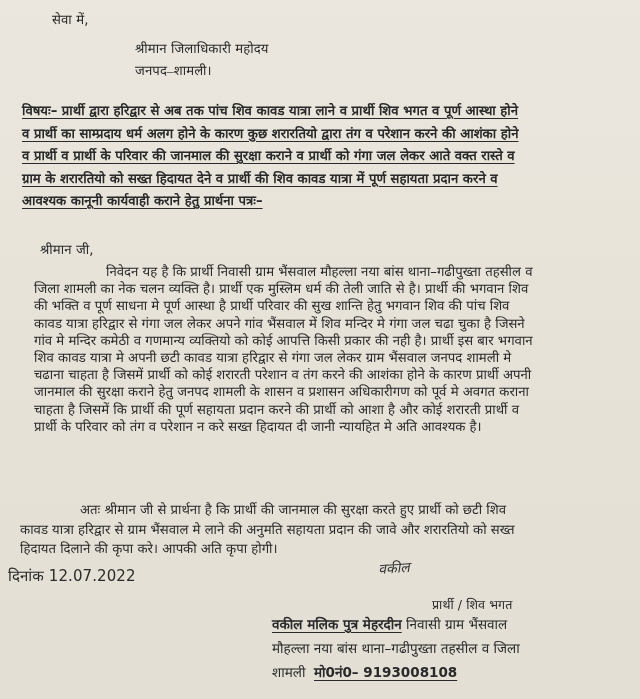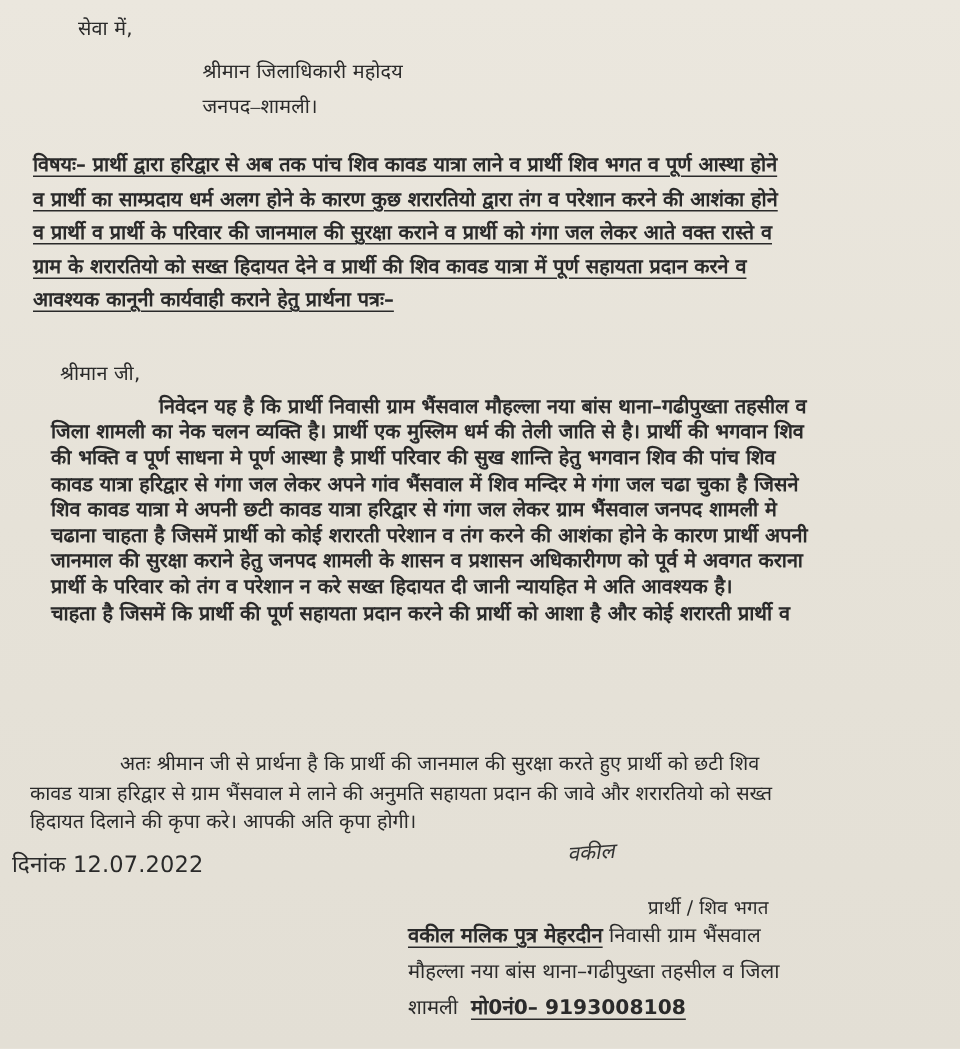--- a/index.html
+++ b/index.html
@@ -48,21 +48,20 @@
       text-decoration-thickness: 1px;
     }
 
     .greeting { left: 40px; top: 240px; }
 
     .body-para {
       position: absolute;
       left: 34px;
       top: 263px;
       width: 590px;
-      font-weight: bold;
     }
     .body-para .bline {
       display: block;
       white-space: nowrap;
       font-size: 13.2px;
       line-height: 17.2px;
     }
     .body-para .indent { padding-left: 72px; }
 
     .closing-para {
@@ -133,25 +132,26 @@
     <span class="sline">आवश्यक कानूनी कार्यवाही कराने हेतु प्रार्थना पत्रः–</span>
   </div>
 
   <div class="line greeting">श्रीमान जी,</div>
 
   <div class="body-para">
     <span class="bline indent">निवेदन यह है कि प्रार्थी निवासी ग्राम भैंसवाल मौहल्ला नया बांस थाना–गढीपुख्ता तहसील व</span>
     <span class="bline">जिला शामली का नेक चलन व्यक्ति है। प्रार्थी एक मुस्लिम धर्म की तेली जाति से है। प्रार्थी की भगवान शिव</span>
     <span class="bline">की भक्ति व पूर्ण साधना मे पूर्ण आस्था है प्रार्थी परिवार की सुख शान्ति हेतु भगवान शिव की पांच शिव</span>
     <span class="bline">कावड यात्रा हरिद्वार से गंगा जल लेकर अपने गांव भैंसवाल में शिव मन्दिर मे गंगा जल चढा चुका है जिसने</span>
+    <span class="bline">गांव मे मन्दिर कमेठी व गणमान्य व्यक्तियो को कोई आपत्ति किसी प्रकार की नही है। प्रार्थी इस बार भगवान</span>
     <span class="bline">शिव कावड यात्रा मे अपनी छटी कावड यात्रा हरिद्वार से गंगा जल लेकर ग्राम भैंसवाल जनपद शामली मे</span>
     <span class="bline">चढाना चाहता है जिसमें प्रार्थी को कोई शरारती परेशान व तंग करने की आशंका होने के कारण प्रार्थी अपनी</span>
     <span class="bline">जानमाल की सुरक्षा कराने हेतु जनपद शामली के शासन व प्रशासन अधिकारीगण को पूर्व मे अवगत कराना</span>
+    <span class="bline">चाहता है जिसमें कि प्रार्थी की पूर्ण सहायता प्रदान करने की प्रार्थी को आशा है और कोई शरारती प्रार्थी व</span>
     <span class="bline">प्रार्थी के परिवार को तंग व परेशान न करे सख्त हिदायत दी जानी न्यायहित मे अति आवश्यक है।</span>
-    <span class="bline">चाहता है जिसमें कि प्रार्थी की पूर्ण सहायता प्रदान करने की प्रार्थी को आशा है और कोई शरारती प्रार्थी व</span>
   </div>
 
   <div class="closing-para">
     <span class="cline indent">अतः श्रीमान जी से प्रार्थना है कि प्रार्थी की जानमाल की सुरक्षा करते हुए प्रार्थी को छटी शिव</span>
     <span class="cline">कावड यात्रा हरिद्वार से ग्राम भैंसवाल मे लाने की अनुमति सहायता प्रदान की जावे और शरारतियो को सख्त</span>
     <span class="cline">हिदायत दिलाने की कृपा करे। आपकी अति कृपा होगी।</span>
   </div>
 
   <div class="line date">दिनांक 12.07.2022</div>
 

